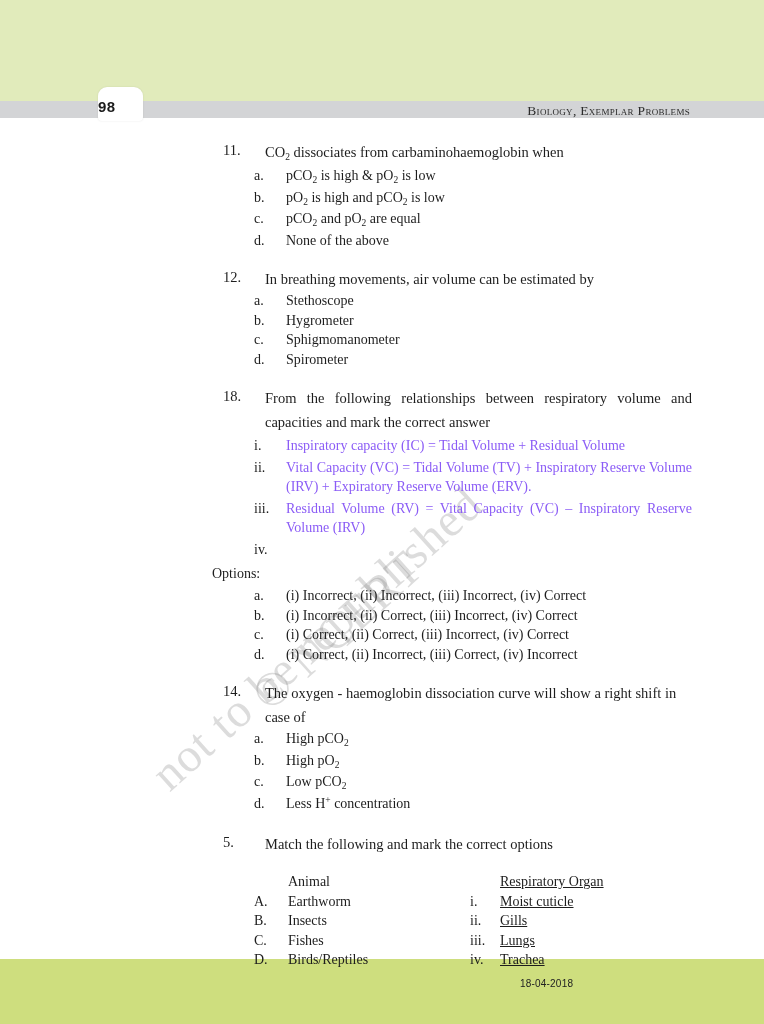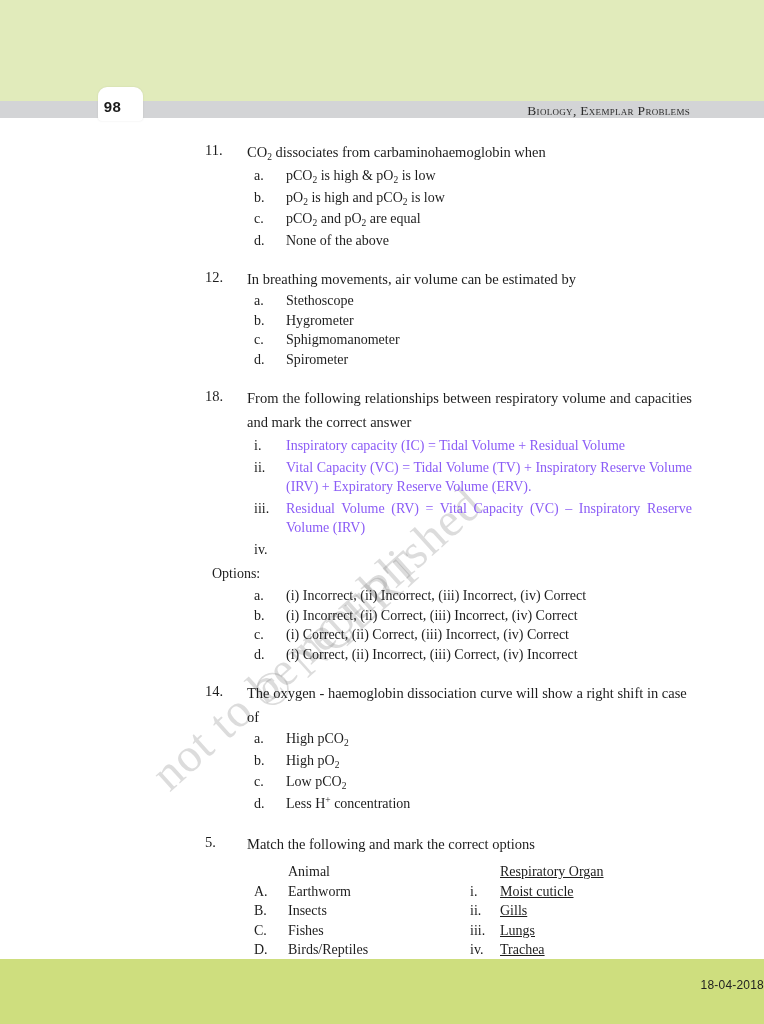--- a/index.html
+++ b/index.html
@@ -55,21 +55,20 @@
     width: 45px;
     height: 34px;
     background: #ffffff;
     border-radius: 9px 9px 4px 4px;
     box-shadow: 0 0 2px rgba(0,0,0,0.10);
   }
   .page-badge-num {
     position: absolute;
     left: 0; right: 16px;
     top: 11px;
-    text-align: center;
     font-family: "Liberation Sans", sans-serif;
     font-weight: bold;
     font-size: 15px;
     color: #1a1a1a;
     letter-spacing: 0.4px;
   }
 
   
   .running-head {
     position: absolute;
@@ -131,20 +130,21 @@
     margin: 0 0 0 0;
     padding: 0;
   }
   .q-gap { height: 17px; }
 
   .q-row {
     display: flex;
     align-items: flex-start;
     padding-left: 205px;
     padding-right: 72px;
+    margin-left: 18px;
   }
   .q-num {
     width: 42px;
     flex: 0 0 42px;
     font-size: 14.5px;
     line-height: 20px;
     color: #1d1d1d;
   }
   .q-text {
     flex: 1 1 auto;
@@ -207,21 +207,21 @@
     line-height: 20px;
     color: #1d1d1d;
     margin-top: 5px;
     margin-bottom: 2px;
   }
 
   
   .match-table {
     padding-left: 254px;
     padding-right: 112px;
-    margin-top: 6px;
+    margin-top: 16px;
   }
   .match-row {
     display: flex;
     align-items: flex-start;
     line-height: 19.5px;
   }
   .mt-head .mc-let,
   .mt-head .mc-rnum { color: transparent; }
   .mc-let {
     width: 34px;
@@ -261,23 +261,23 @@
     position: relative;
     top: -5px;
   }
 
   
   .footer-date {
     position: absolute;
     left: 0;
     top: 978px;
     width: 764px;
-    text-align: right;
+    text-align: left;
     font-family: "Liberation Sans", sans-serif;
-    font-size: 12px;
+    font-size: 10px;
     color: #222222;
     letter-spacing: 0.2px;
     padding-right: 0;
   }
   .footer-date span { margin-left: 520px; }
 </style>
 </head>
 <body>
 
 <div class="page">

